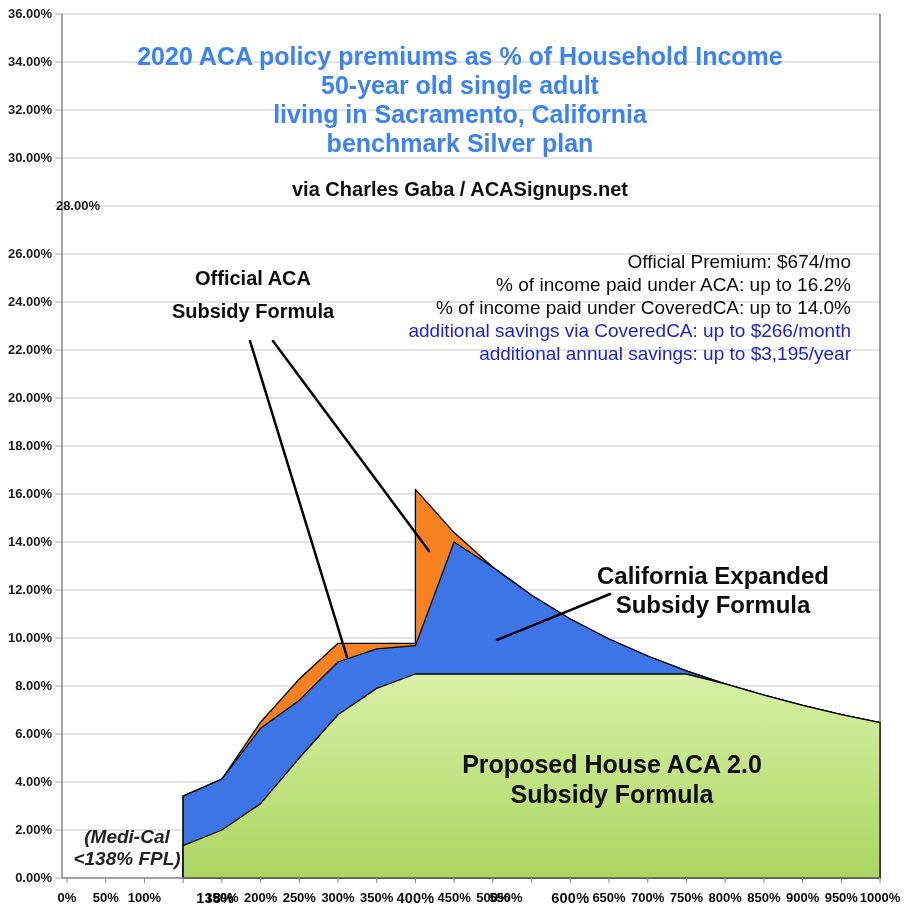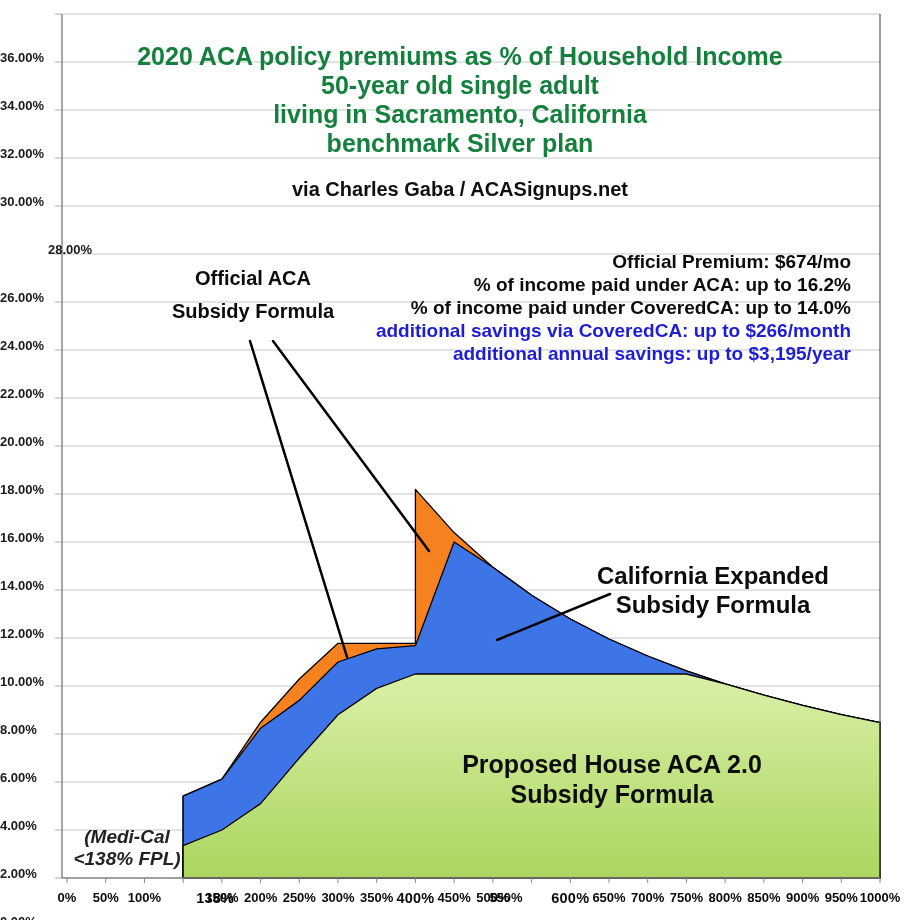--- a/index.html
+++ b/index.html
@@ -2,29 +2,29 @@
 <html><head>
 <meta charset="utf-8">
 <style>
   html,body{margin:0;padding:0;background:#fff;}
   .canvas{
     position:relative;width:912px;height:920px;background:#fff;overflow:hidden;
     font-family:"Liberation Sans","DejaVu Sans",sans-serif;color:#111;
   }
   #chart-svg{position:absolute;left:0;top:0;}
   .ovl{position:absolute;text-align:center;font-weight:bold;white-space:nowrap;}
-  .title-block{left:60px;width:800px;top:42px;font-size:25px;line-height:29px;color:#15803d;}
+  .title-block{left:60px;width:800px;top:42px;font-size:25px;line-height:29px;color:#3b82f6;}
   .attribution{left:60px;width:800px;top:178px;font-size:20px;color:#0f0f0f;}
-  .stats-block{right:61px;top:250px;text-align:right;font-size:19px;line-height:23px;font-weight:bold;color:#0c0c0c;}
+  .stats-block{right:61px;top:250px;text-align:right;font-size:19px;line-height:23px;font-weight:normal;color:#0c0c0c;}
   .stats-block .blue{color:#1d1dd6;margin-left:16px;}
   .label-official{left:113px;width:280px;top:262px;font-size:20px;line-height:33px;color:#0c0c0c;}
   .label-california{left:577px;width:272px;top:561px;font-size:24px;line-height:29px;color:#0c0c0c;}
   .label-house{left:462px;width:300px;top:749px;font-size:25px;line-height:30px;color:#0c0c0c;}
   .label-medical{left:56px;width:142px;top:826px;font-size:19px;line-height:22px;font-style:italic;color:#222;}
-  .yl{position:absolute;width:52px;text-align:left;font-size:13px;font-weight:bold;color:#1a1a1a;margin-top:44px;}
+  .yl{position:absolute;width:52px;text-align:right;font-size:13px;font-weight:bold;color:#1a1a1a;}
   .xl{position:absolute;text-align:center;font-size:13px;font-weight:bold;color:#0a0a0a;transform:translateX(-50%);}
   .xl.xb{font-size:14.5px;font-weight:bold;letter-spacing:0.2px;}
 </style>
 </head>
 <body>
 
 <div class="canvas">
 
   <svg id="chart-svg" width="912" height="920" viewBox="0 0 912 920">
       <defs>

